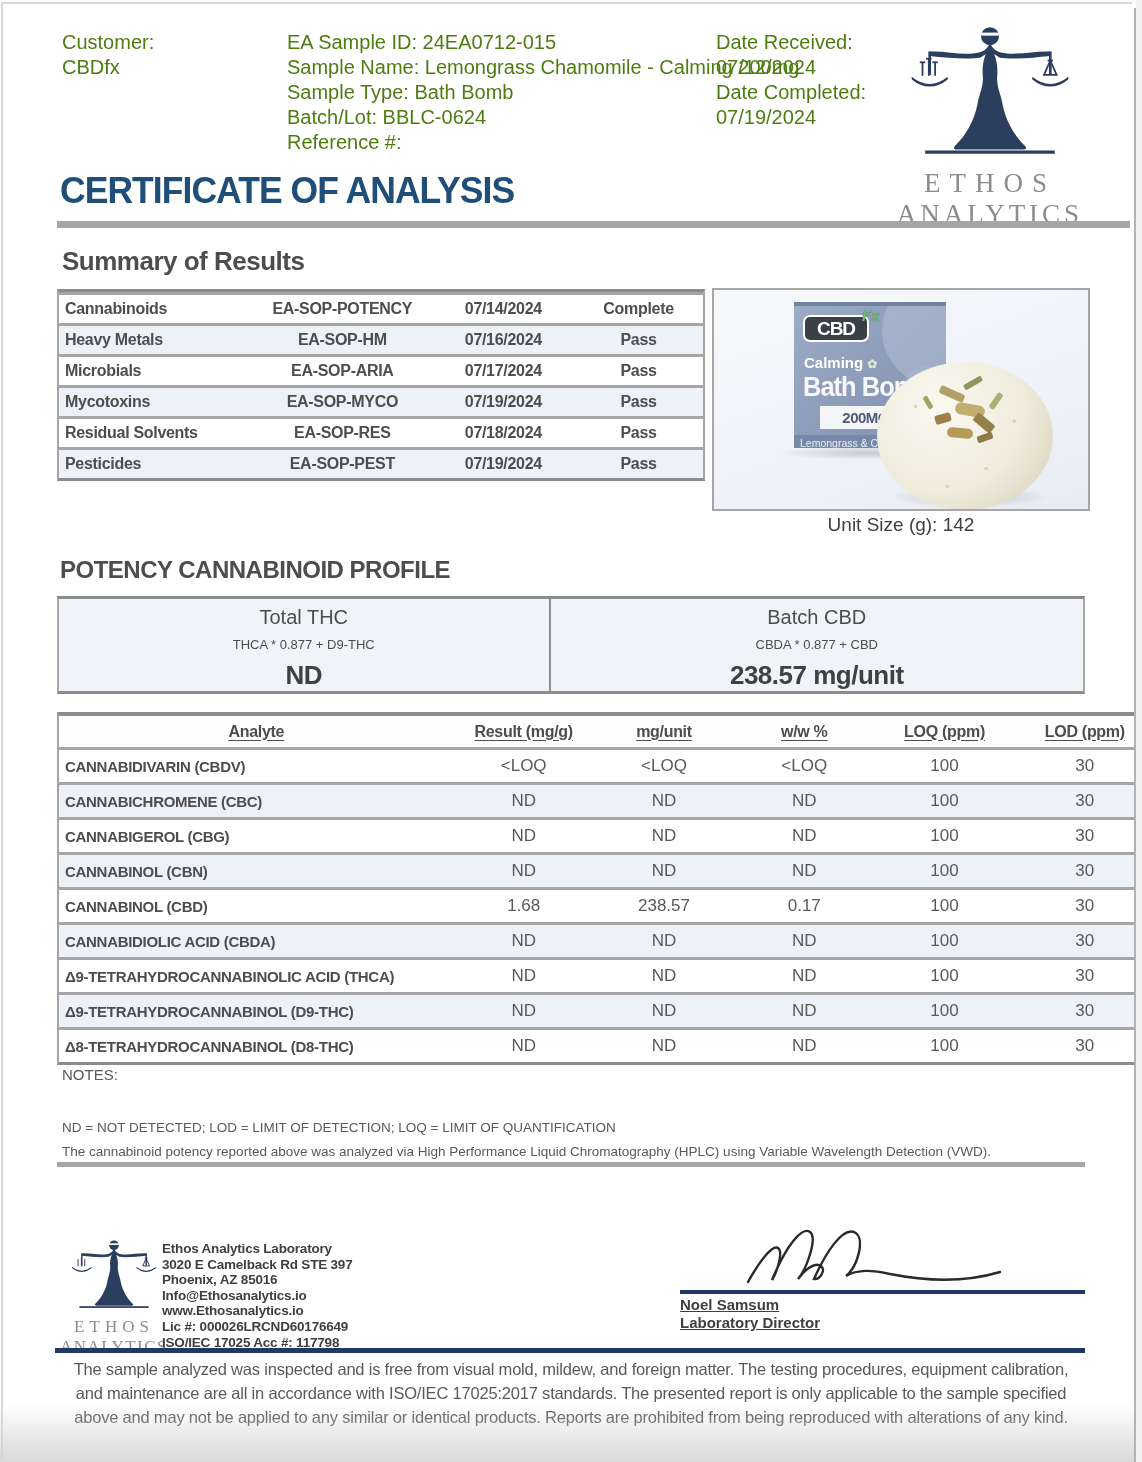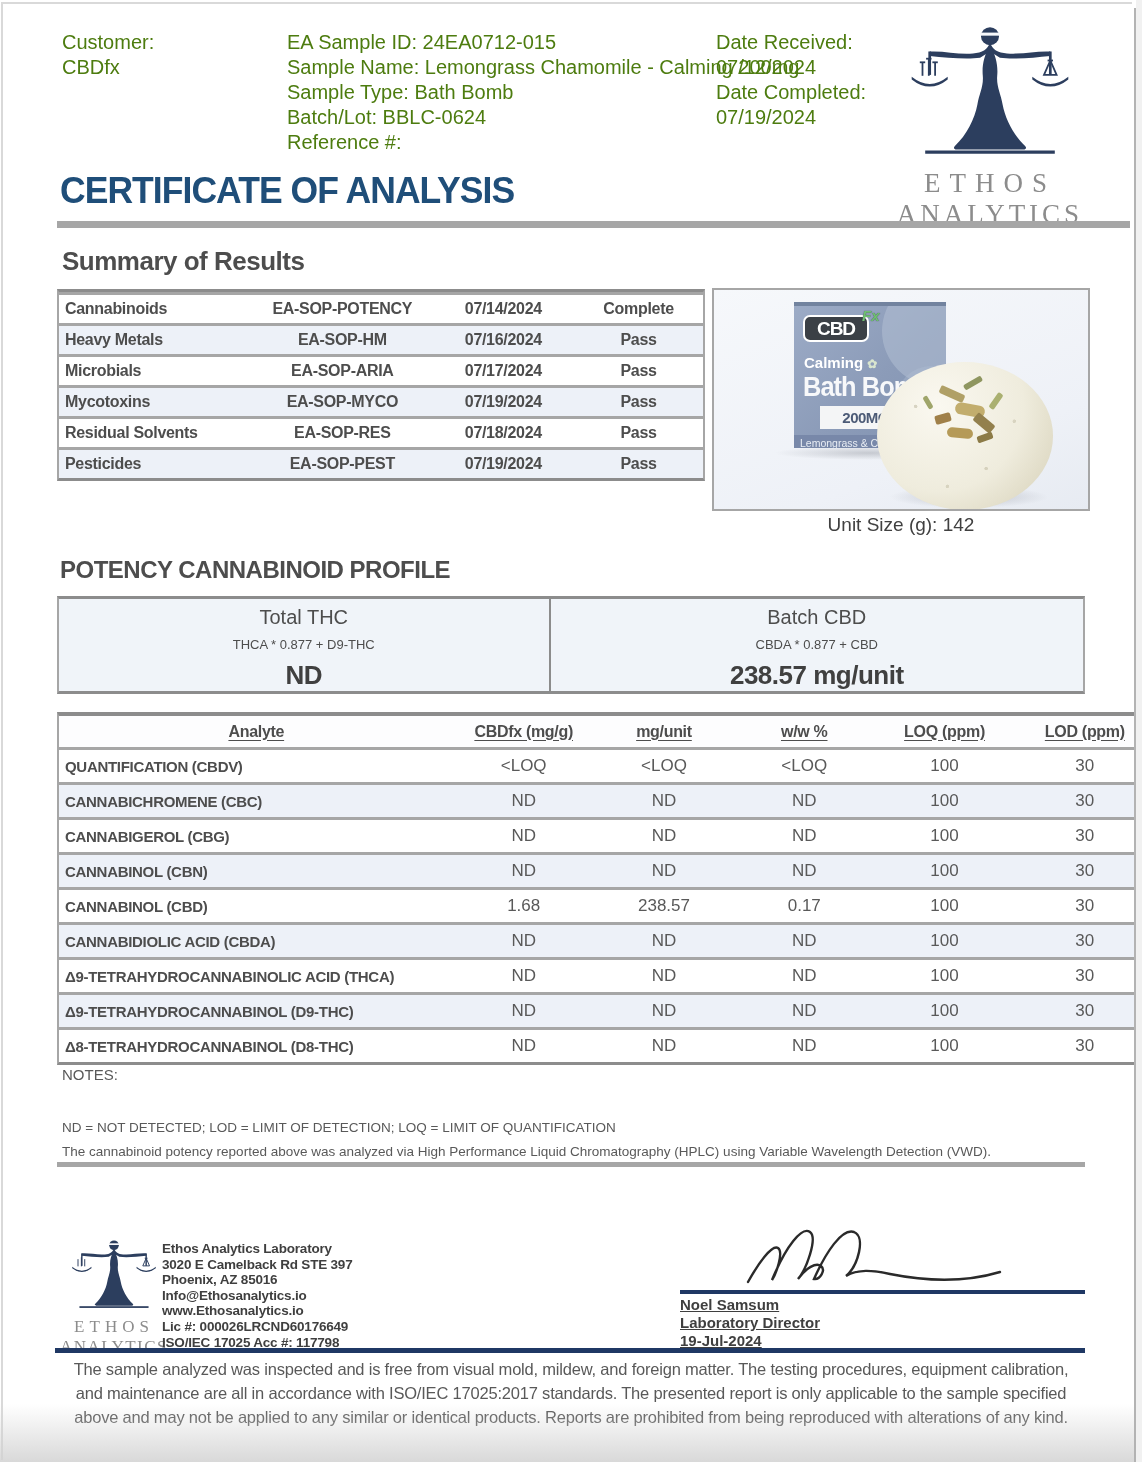--- a/index.html
+++ b/index.html
@@ -257,28 +257,28 @@
     <div class="tot-cell right">
       <div class="tot-title">Batch CBD</div>
       <div class="tot-formula">CBDA * 0.877 + CBD</div>
       <div class="tot-value">238.57 mg/unit</div>
     </div>
   </div>
 
   <div class="ana-table">
     <div class="ana-row hdr">
       <div class="ana-name">Analyte</div>
-      <div class="ana-val">CBDfx (mg/g)</div>
+      <div class="ana-val">Result (mg/g)</div>
       <div class="ana-val">mg/unit</div>
       <div class="ana-val">w/w %</div>
       <div class="ana-val">LOQ (ppm)</div>
       <div class="ana-val">LOD (ppm)</div>
     </div>
     <div class="ana-row">
-      <div class="ana-name">QUANTIFICATION (CBDV)</div>
+      <div class="ana-name">CANNABIDIVARIN (CBDV)</div>
       <div class="ana-val">&lt;LOQ</div>
       <div class="ana-val">&lt;LOQ</div>
       <div class="ana-val">&lt;LOQ</div>
       <div class="ana-val">100</div>
       <div class="ana-val">30</div>
     </div>
     <div class="ana-row alt">
       <div class="ana-name">CANNABICHROMENE (CBC)</div>
       <div class="ana-val">ND</div>
       <div class="ana-val">ND</div>
@@ -386,21 +386,20 @@
     <div>ISO/IEC 17025 Acc #: 117798</div>
   </div>
 
   <svg class="sig-svg" width="360" height="68" viewBox="0 0 360 68">
     <path d="M48,60 C58,42 72,22 78,26 C84,30 76,52 72,58 C86,24 102,4 110,10 C118,16 106,48 98,57 C106,46 116,40 121,44 C126,48 120,58 114,57 C126,30 142,6 154,10 C166,15 158,44 146,54 C158,47 172,48 190,52 C220,58 260,62 300,50" fill="none" stroke="#2a2a2a" stroke-width="2.4" stroke-linecap="round"></path>
   </svg>
   <div class="navy-line" style="left:680px; top:1290px; width:405px; height:4px;"></div>
   <div class="sig-block">
     <div>Noel Samsum</div>
     <div>Laboratory Director</div>
-    <div>19-Jul-2024</div>
   </div>
 
   <div class="navy-line" style="left:55px; top:1348px; width:1030px; height:5px;"></div>
   <div class="disclaimer">The sample analyzed was inspected and is free from visual mold, mildew, and foreign matter. The testing procedures, equipment calibration, and maintenance are all in accordance with ISO/IEC 17025:2017 standards. The presented report is only applicable to the sample specified above and may not be applied to any similar or identical products. Reports are prohibited from being reproduced with alterations of any kind.</div>
 
   <div class="bottom-fade"></div>
   <div class="edge-vline"></div>
   <div class="edge-strip"></div>
 </div>
 

